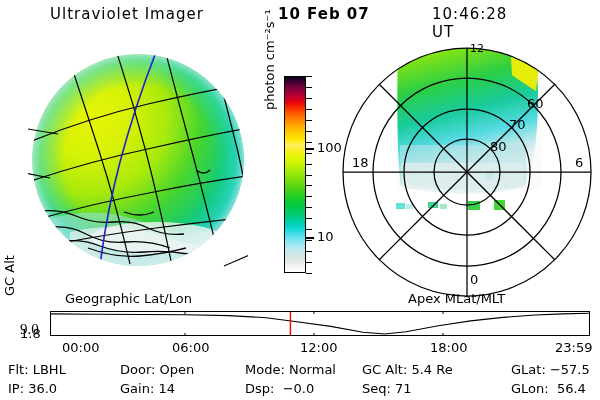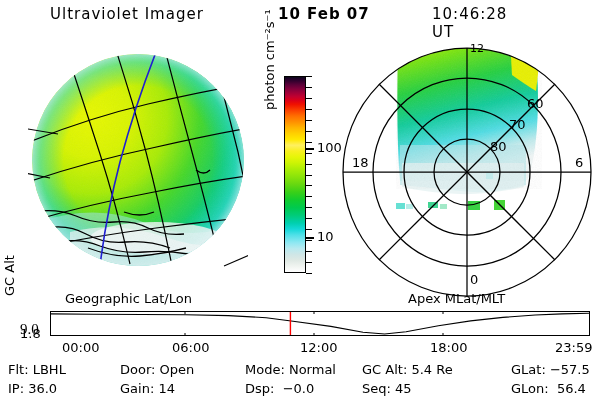--- a/index.html
+++ b/index.html
@@ -277,18 +277,18 @@
         <div class="scell c0">Flt: LBHL</div>
         <div class="scell c1">Door: Open</div>
         <div class="scell c2">Mode: Normal</div>
         <div class="scell c3">GC Alt: 5.4 Re</div>
         <div class="scell c4">GLat: −57.5</div>
       </div>
     <div class="srow" id="srow2">
         <div class="scell c0">IP: 36.0</div>
         <div class="scell c1">Gain: 14</div>
         <div class="scell c2">Dsp:  −0.0</div>
-        <div class="scell c3">Seq: 45</div>
+        <div class="scell c3">Seq: 71</div>
         <div class="scell c4">GLon:  56.4</div>
       </div>
   </div>
 
 </div>
 
 </body></html>

